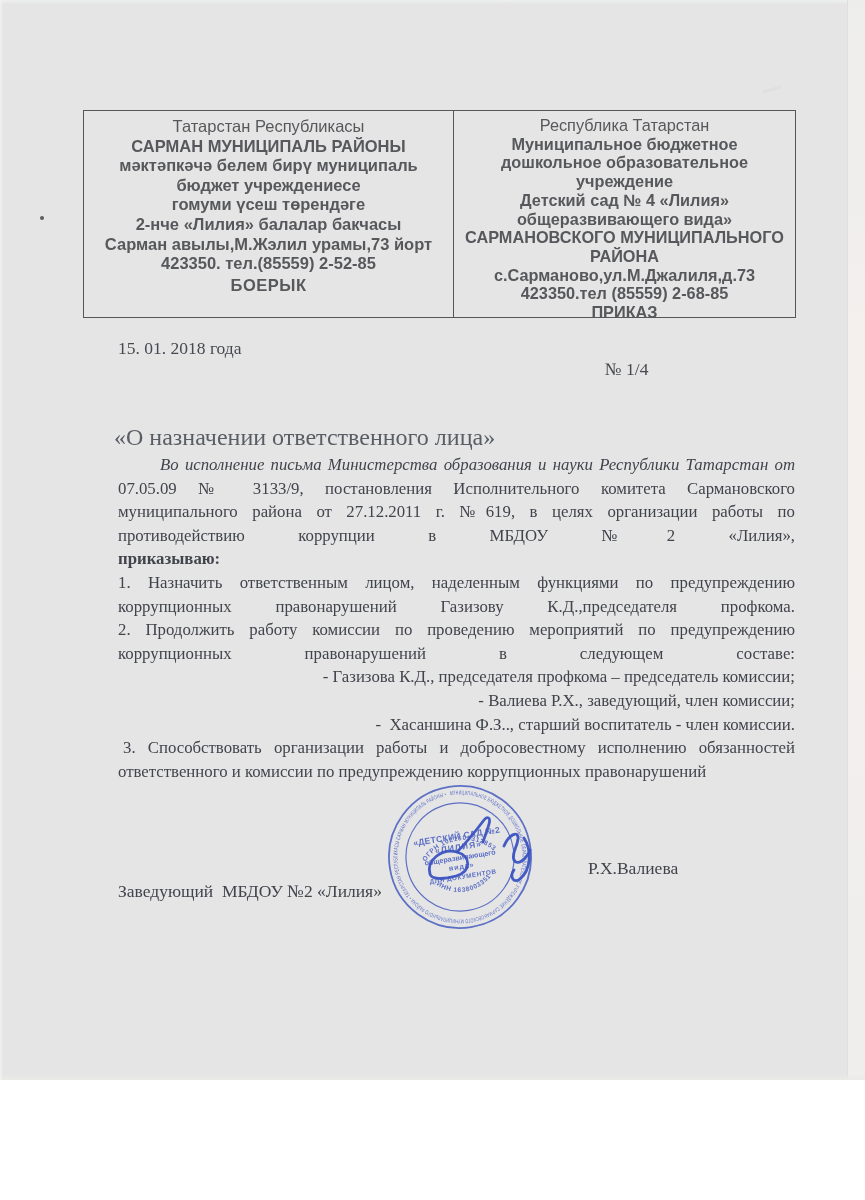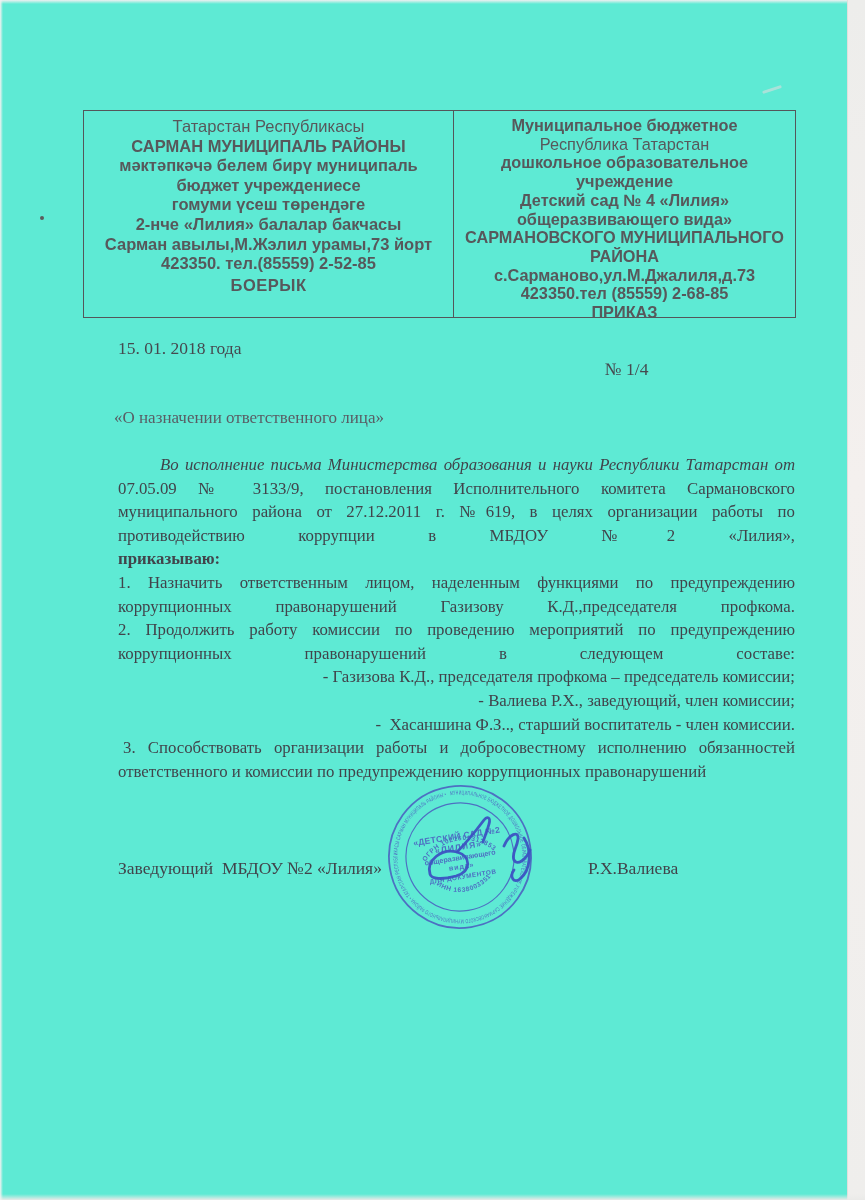--- a/index.html
+++ b/index.html
@@ -1,20 +1,20 @@
 <!DOCTYPE html>
 <html><head>
 <meta charset="utf-8">
 <style>
   html, body { margin: 0; padding: 0; background: #ffffff; }
   .page {
     position: relative;
     width: 865px;
-    height: 1200px;
-    background: #5eead4;
+    height: 1080px;
+    background: #e5e5e5;
     overflow: hidden;
     font-family: "Liberation Serif", serif;
   }
   
   .edge-top    { position:absolute; left:0; top:0; width:100%; height:4px;
                  background: linear-gradient(to bottom, #eff0f1, rgba(255,255,255,0)); }
   .edge-right  { position:absolute; top:0; right:0; width:17px; height:100%;
                  background: linear-gradient(to bottom, #ededeb, #f4f0ee 40%, #efeeec);
                  border-left: 1px solid #e0dfdd; }
   .edge-bottom { position:absolute; left:0; bottom:0; width:100%; height:6px;
@@ -42,36 +42,36 @@
   .hline   { font-weight: bold; white-space: nowrap; }
   .hline.normal { font-weight: normal; }
   .doc-type-left  { font-weight: bold; margin-top: 2px; letter-spacing: .5px; }
   .doc-type-right { font-weight: bold; }
 
   
   .date   { position: absolute; left: 118px; top: 338px; font-size: 17.5px; color: #46494f; }
   .number { position: absolute; left: 605px; top: 338px; font-size: 17.5px; color: #46494f; margin-top: 21px; }
 
   
-  .title  { position: absolute; left: 114px; top: 408px; font-size: 17px; color: #595d64; }
+  .title  { position: absolute; left: 114px; top: 424px; font-size: 24px; color: #595d64; }
 
   
   .bodytext {
     position: absolute; left: 118px; top: 453px; width: 677px;
     font-size: 16.8px; line-height: 23.6px; color: #41444b;
   }
   .bl { height: 23.6px; overflow: hidden; }
   .just   { text-align: justify; text-align-last: justify; }
   .indent { text-indent: 42px; font-style: italic; }
   .boldline { font-weight: bold; }
   .keepws { white-space: pre-wrap; text-align: right; }
   .pad-sm { padding-left: 5px; box-sizing: border-box; }
 
   
-  .sig-role { position: absolute; left: 118px; top: 858px; font-size: 17.5px;
+  .sig-role { position: absolute; left: 118px; top: 881px; font-size: 17.5px;
               color: #41444b; white-space: pre; }
   .sig-name { position: absolute; left: 588px; top: 858px; font-size: 17.5px; color: #41444b; }
 
   
   .stamp { position: absolute; left: 372px; top: 776px; width: 190px; height: 162px; }
   .stamp text, .stamp textPath {
     font-family: "Liberation Sans", sans-serif;
     fill: #4b60c0;
   }
   .stamp .ring  { stroke: #4b60c0; fill: none; }
@@ -95,22 +95,22 @@
       <div class="hline">САРМАН МУНИЦИПАЛЬ РАЙОНЫ</div>
       <div class="hline">мәктәпкәчә белем бирү муниципаль</div>
       <div class="hline">бюджет учреждениесе</div>
       <div class="hline">гомуми үсеш төрендәге</div>
       <div class="hline">2-нче «Лилия» балалар бакчасы</div>
       <div class="hline">Сарман авылы,М.Жэлил урамы,73 йорт</div>
       <div class="hline">423350. тел.(85559) 2-52-85</div>
       <div class="doc-type-left">БОЕРЫК</div>
     </div>
     <div class="cell cell-right">
+      <div class="hline normal">Республика Татарстан</div>
       <div class="hline">Муниципальное бюджетное</div>
-      <div class="hline normal">Республика Татарстан</div>
       <div class="hline">дошкольное образовательное</div>
       <div class="hline">учреждение</div>
       <div class="hline">Детский сад № 4 «Лилия»</div>
       <div class="hline">общеразвивающего вида»</div>
       <div class="hline">САРМАНОВСКОГО МУНИЦИПАЛЬНОГО</div>
       <div class="hline">РАЙОНА</div>
       <div class="hline">с.Сарманово,ул.М.Джалиля,д.73</div>
       <div class="hline">423350.тел (85559) 2-68-85</div>
       <div class="doc-type-right">ПРИКАЗ</div>
     </div>

